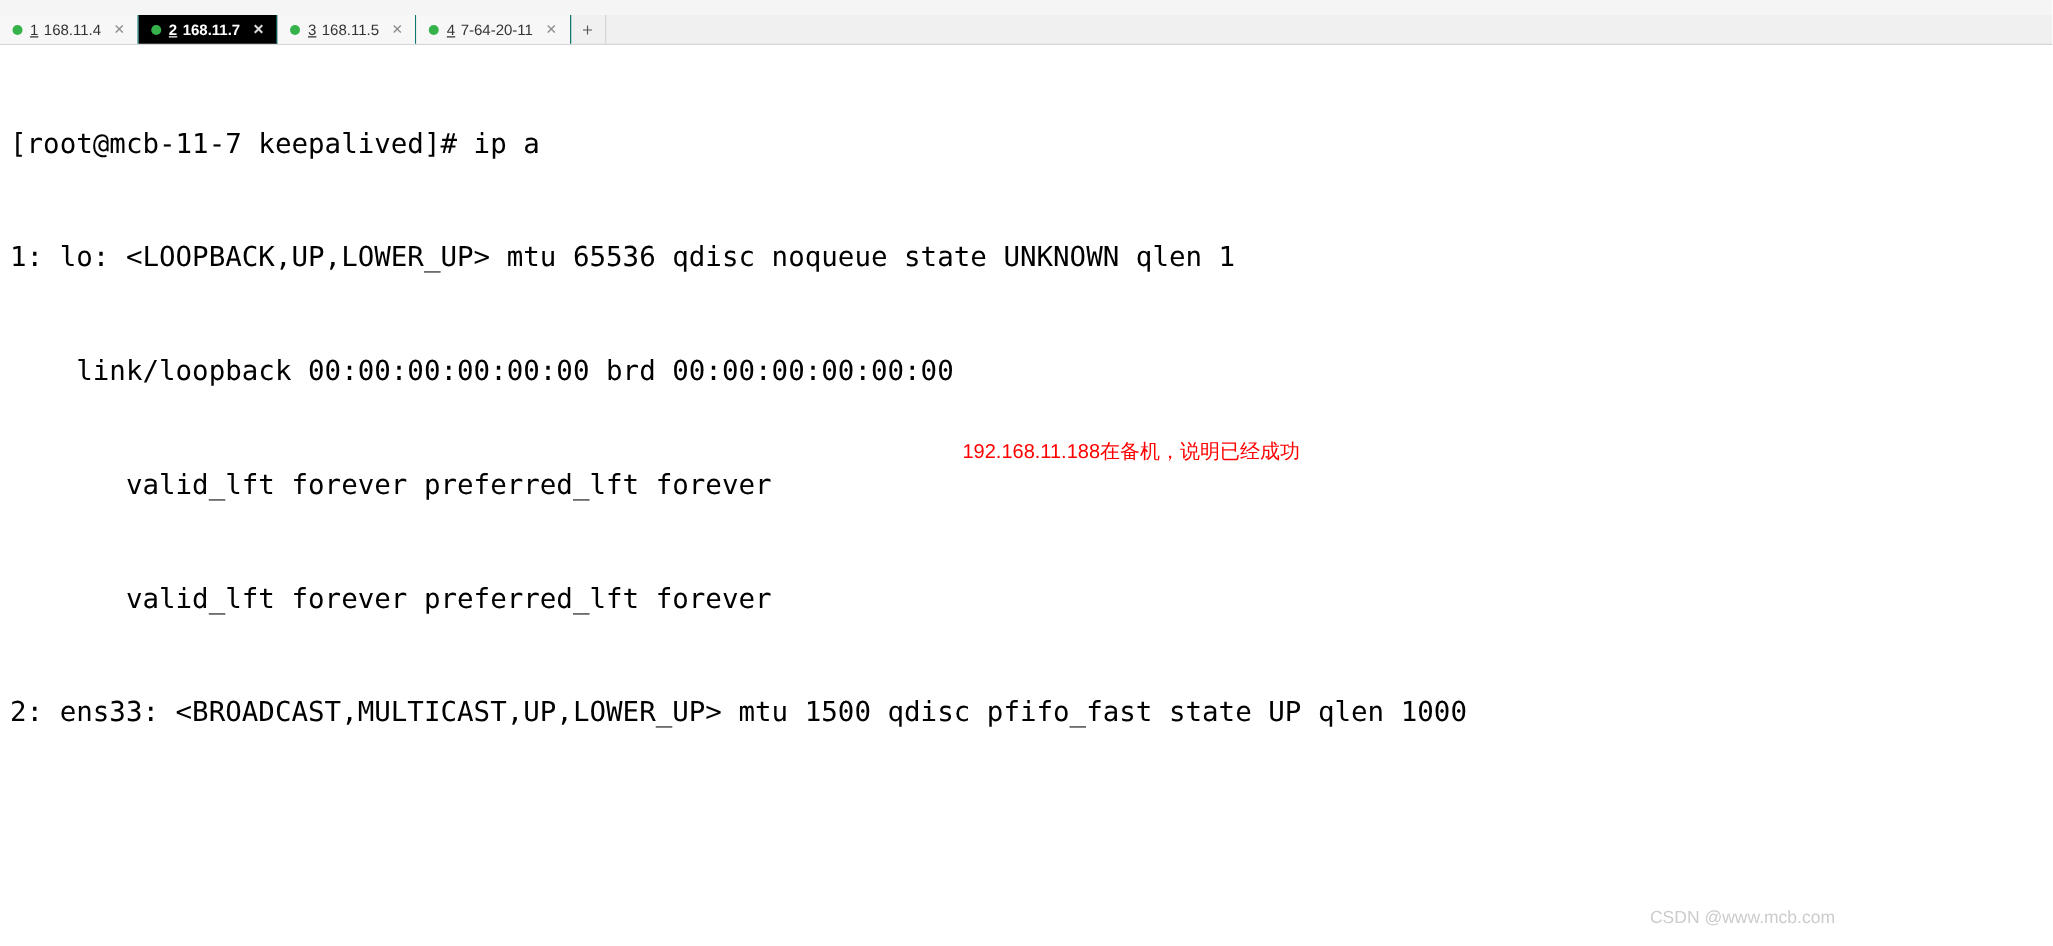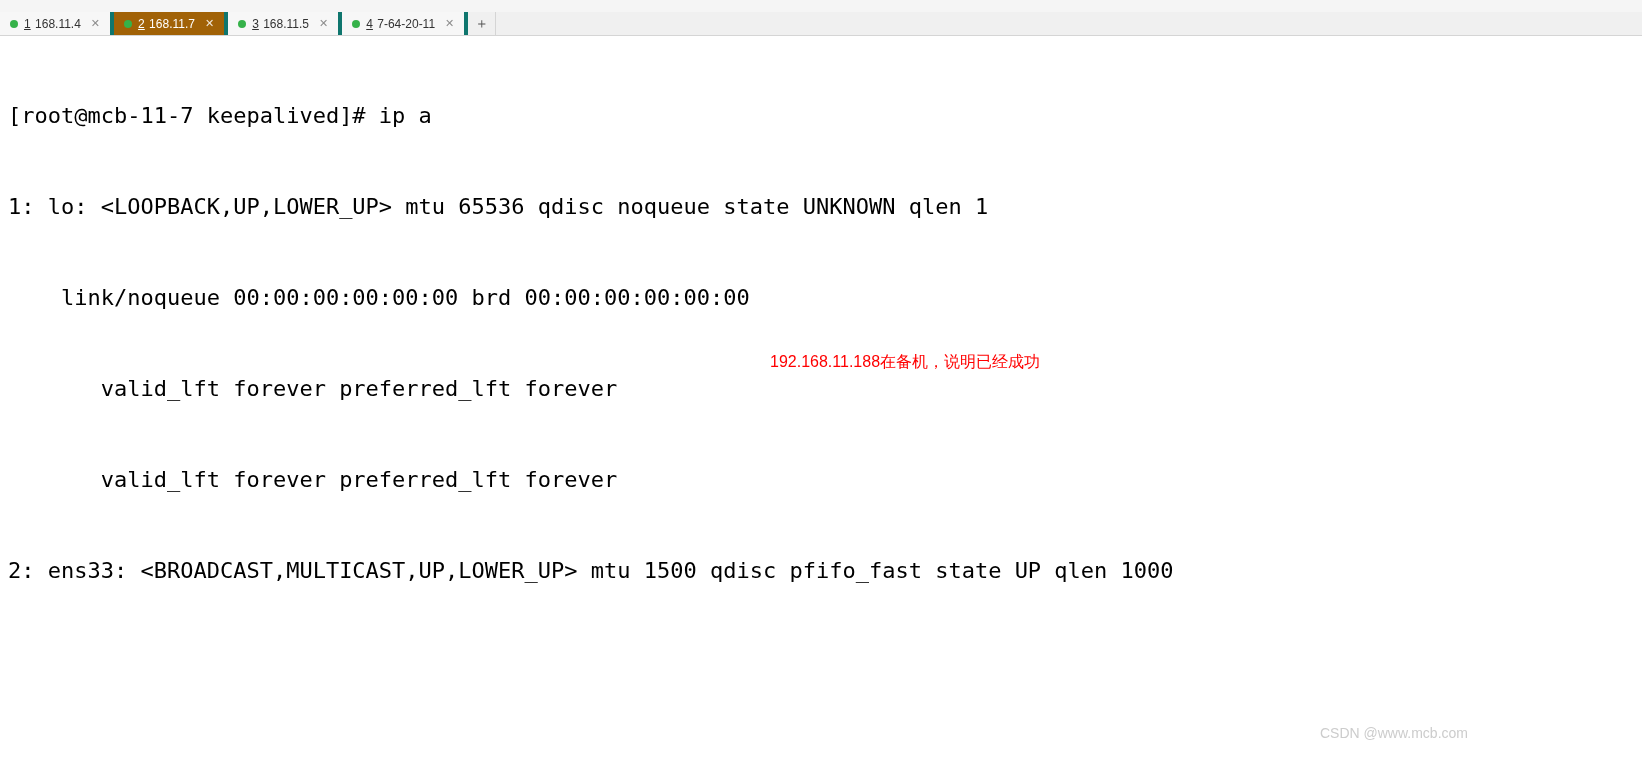--- a/index.html
+++ b/index.html
@@ -22,31 +22,32 @@
     background: #f0f0f0;
     border-bottom: 1px solid #d5d5d5;
     height: 24px;
     position: relative;
   }
   .tab {
     display: flex;
     align-items: center;
     padding: 0 10px;
     height: 100%;
-    border-right: 4px solid #0f766e;
+    border-right: 1px solid #0f766e;
     font-size: 12px;
     font-family: Tahoma, Arial, sans-serif;
     color: #333;
     background: #f7f7f7;
     cursor: pointer;
     gap: 6px;
   }
   .tab.active {
-    background: #a16207;
+    background: #000000;
     color: #fff;
+    font-weight: bold;
   }
   .tab-dot {
     width: 8px;
     height: 8px;
     border-radius: 50%;
     background: #36b24a;
     display: inline-block;
   }
   .tab-num {
     text-decoration: underline;
@@ -122,21 +123,21 @@
     <span><span class="tab-num">4</span> <span>7-64-20-11</span></span>
     <span class="tab-close">✕</span>
   </div>
   <div class="tab-add">＋</div>
 </div>
 
 <div class="content-wrap">
   <div class="terminal">
     <div class="line">[root@mcb-11-7 keepalived]# ip a</div>
     <div class="line">1: lo: &lt;LOOPBACK,UP,LOWER_UP&gt; mtu 65536 qdisc noqueue state UNKNOWN qlen 1</div>
-    <div class="line">    link/noqueue 00:00:00:00:00:00 brd 00:00:00:00:00:00</div>
+    <div class="line">    link/loopback 00:00:00:00:00:00 brd 00:00:00:00:00:00</div>
     <div class="line">       valid_lft forever preferred_lft forever</div>
     <div class="line">       valid_lft forever preferred_lft forever</div>
     <div class="line">2: ens33: &lt;BROADCAST,MULTICAST,UP,LOWER_UP&gt; mtu 1500 qdisc pfifo_fast state UP qlen 1000</div>
     
     
     
     
     
     
     

